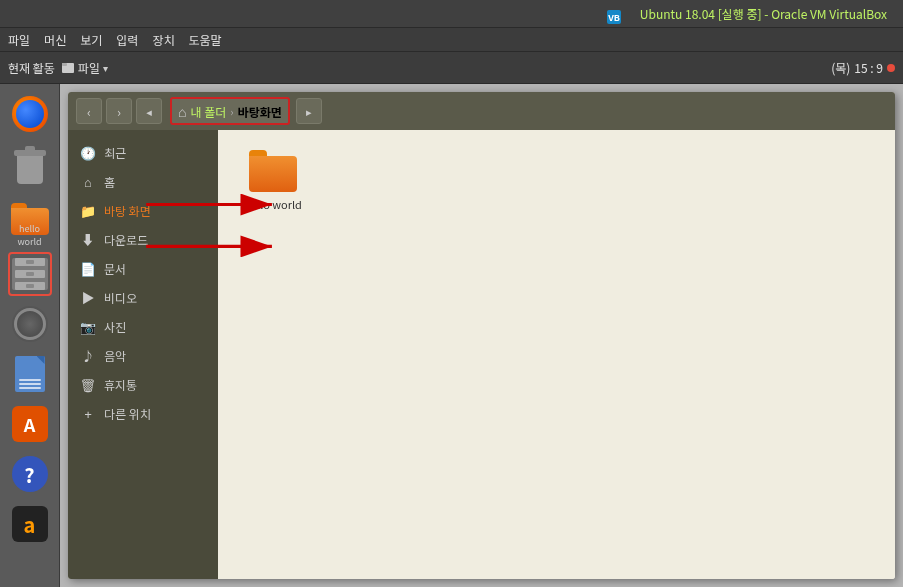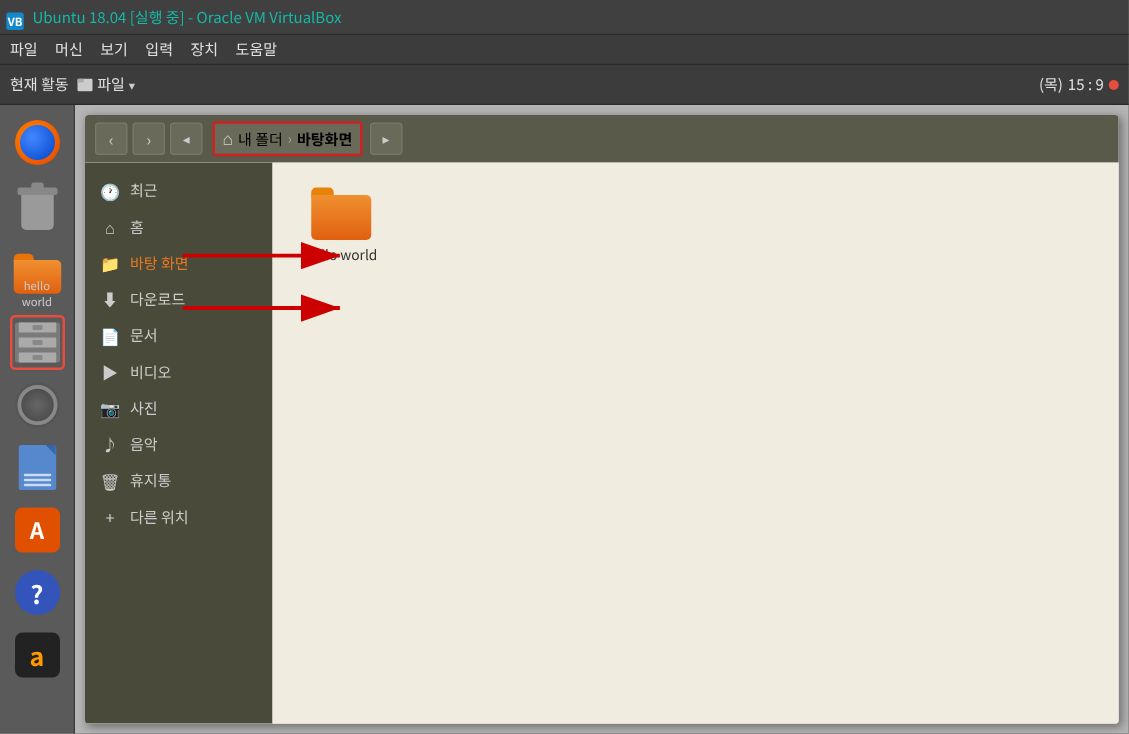--- a/index.html
+++ b/index.html
@@ -10,30 +10,31 @@
       font-family: 'Noto Sans KR', 'Malgun Gothic', sans-serif;
       background: #3c3c3c;
     }
 
     
     .title-bar {
       background: #404040;
       height: 28px;
       display: flex;
       align-items: center;
-      padding: 0 4px;
-      gap: 6px;
+      padding: 0 16px;
+      gap: 18px;
       border-bottom: 1px solid #2a2a2a;
+      justify-content: flex-end;
     }
     .title-bar-icon {
       width: 16px;
       height: 16px;
     }
     .title-bar-text {
-      color: #14b8a6;
+      color: #bef264;
       font-size: 12px;
     }
 
     
     .menu-bar {
       background: #3c3c3c;
       height: 24px;
       display: flex;
       align-items: center;
       padding: 0 8px;
@@ -360,21 +361,21 @@
     }
     .breadcrumb-home {
       color: #ccc;
       font-size: 14px;
     }
     .breadcrumb-sep {
       color: #aaa;
       font-size: 11px;
     }
     .breadcrumb-item {
-      color: #000000;
+      color: #bef264;
       font-size: 12px;
       cursor: pointer;
     }
     .breadcrumb-item.active {
       color: #000000;
       font-weight: bold;
     }
 
     
     .fm-body {

